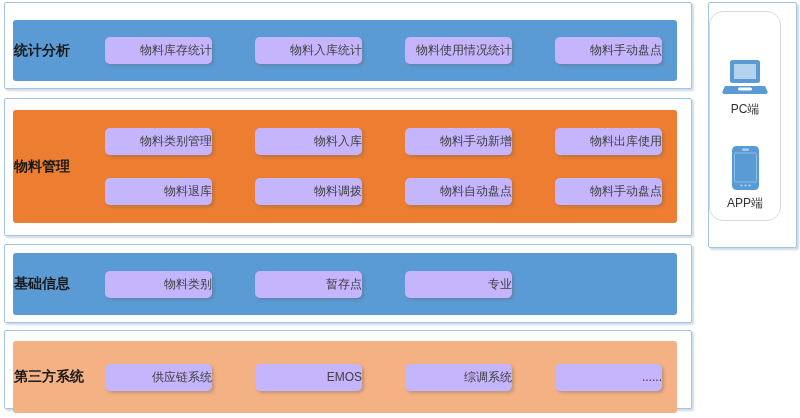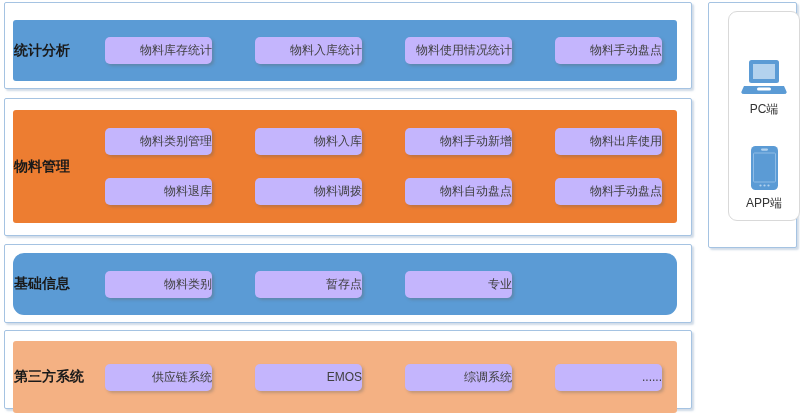--- a/index.html
+++ b/index.html
@@ -27,22 +27,22 @@
   .box-row{display:flex;gap:43px;}
   .mbox{
     width:107px;height:27px;background:#c4b5fd;border-radius:5px;
     box-shadow:2px 2px 3px rgba(100,100,100,.35);
     display:flex;align-items:center;justify-content:flex-end;
     flex:0 0 auto;
   }
   .mbox span{font-size:12px;color:#404040;white-space:nowrap;}
   
   .side-inner{
-    position:absolute;left:19px;top:8px;width:72px;height:210px;
-    border:1px solid #D9D9D9;border-radius:9px;background:#ffffff;
+    position:absolute;left:0;top:8px;width:72px;height:210px;
+    border:1px solid #D9D9D9;border-radius:14px;background:#ffffff;
     display:flex;flex-direction:column;align-items:center;
     box-sizing:border-box;padding-top:48px;
   }
   .client-label{font-size:12px;color:#333333;margin-top:5px;}
   .icon-gap{height:28px;}
 </style>
 </head>
 <body>
 
 <div class="panel" style="left:4px;top:2px;width:688px;height:87px;">
@@ -97,21 +97,21 @@
           </div>
           <div class="mbox">
             <span>物料手动盘点</span>
           </div>
         </div>
     </div>
   </div>
 </div>
 
 <div class="panel" style="left:4px;top:244px;width:688px;height:79px;">
-  <div class="band" style="top: 8px; height: 62px; background: rgb(91, 155, 213); border-radius: 11px;">
+  <div class="band" style="top: 8px; height: 62px; background: rgb(91, 155, 213);">
     <div class="band-label">基础信息</div>
     <div class="box-rows">
       <div class="box-row">
           <div class="mbox">
             <span>物料类别</span>
           </div>
           <div class="mbox">
             <span>暂存点</span>
           </div>
           <div class="mbox">

